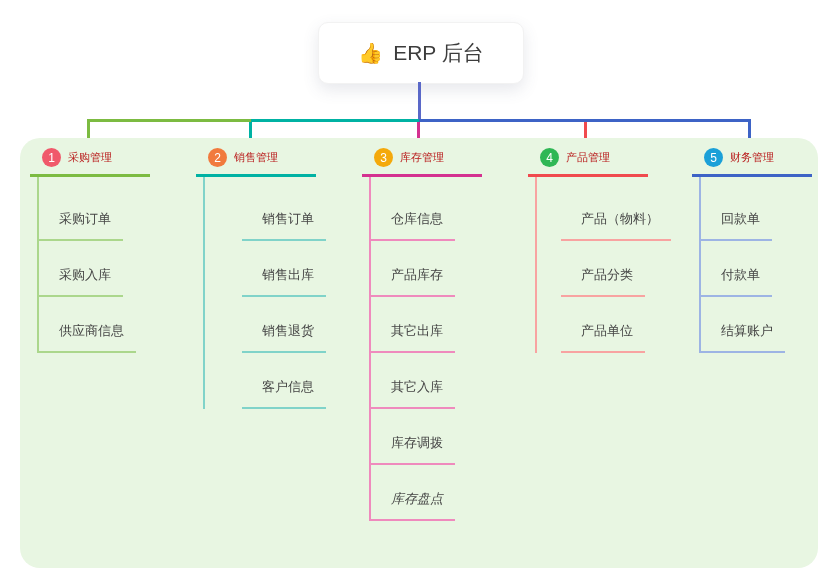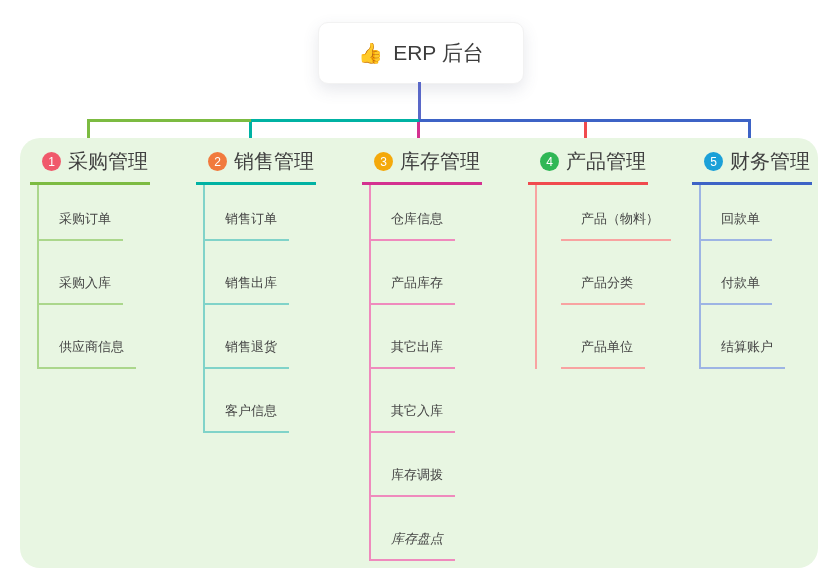--- a/index.html
+++ b/index.html
@@ -22,24 +22,24 @@
 
   
   .panel{position:absolute;left:20px;top:138px;width:798px;height:430px;border-radius:20px;}
 
   
   .branch{position:absolute;top:10px;width:120px;}
   .b1{left:10px}.b2{left:176px}.b3{left:342px}.b4{left:508px}.b5{left:672px}
   .branch-title{display:flex;align-items:center;gap:7px;padding:0 0 7px 12px;border-bottom:3px solid #000;cursor:default;}
   .badge{width:19px;height:19px;border-radius:50%;color:#fff;font-size:12px;line-height:1;
     display:flex;align-items:center;justify-content:center;flex:0 0 auto;}
-  .branch-label{font-size:20px;color:#404040;white-space:nowrap;}
+  .branch-label{font-size:11px;color:#b91c1c;white-space:nowrap;}
   .branch-items{margin-left:7px;border-left:2px solid #000;}
-  .item{height:64px;display:flex;align-items:flex-end;}
-  .item:first-child{height:56px;}
+  .item{height:56px;display:flex;align-items:flex-end;}
+  .item:first-child{height:64px;}
   .item-label{font-size:13px;color:#454545;white-space:nowrap;padding:0 12px 11px 20px;border-bottom:2px solid #000;}
 </style>
 </head>
 <body>
 
 <div class="canvas">
 
   <div class="root-node">
     <span class="thumb">👍</span>
     <span>ERP 后台</span>
@@ -71,21 +71,21 @@
           <div class="item">
             <span class="item-label" style="border-bottom-color: rgb(171, 215, 140);">供应商信息</span>
           </div>
         </div>
       </div>
       <div class="branch b2">
         <div class="branch-title" style="border-bottom-color: rgb(0, 178, 163);">
           <span class="badge" style="background: rgb(241, 122, 61);">2</span>
           <span class="branch-label">销售管理</span>
         </div>
-        <div class="branch-items" style="border-left-color: rgb(128, 211, 201);">
+        <div class="branch-items" style="border-left-color: rgb(128, 211, 201); padding-left: 37px;">
           <div class="item">
             <span class="item-label" style="border-bottom-color: rgb(128, 211, 201);">销售订单</span>
           </div>
           <div class="item">
             <span class="item-label" style="border-bottom-color: rgb(128, 211, 201);">销售出库</span>
           </div>
           <div class="item">
             <span class="item-label" style="border-bottom-color: rgb(128, 211, 201);">销售退货</span>
           </div>
           <div class="item">

